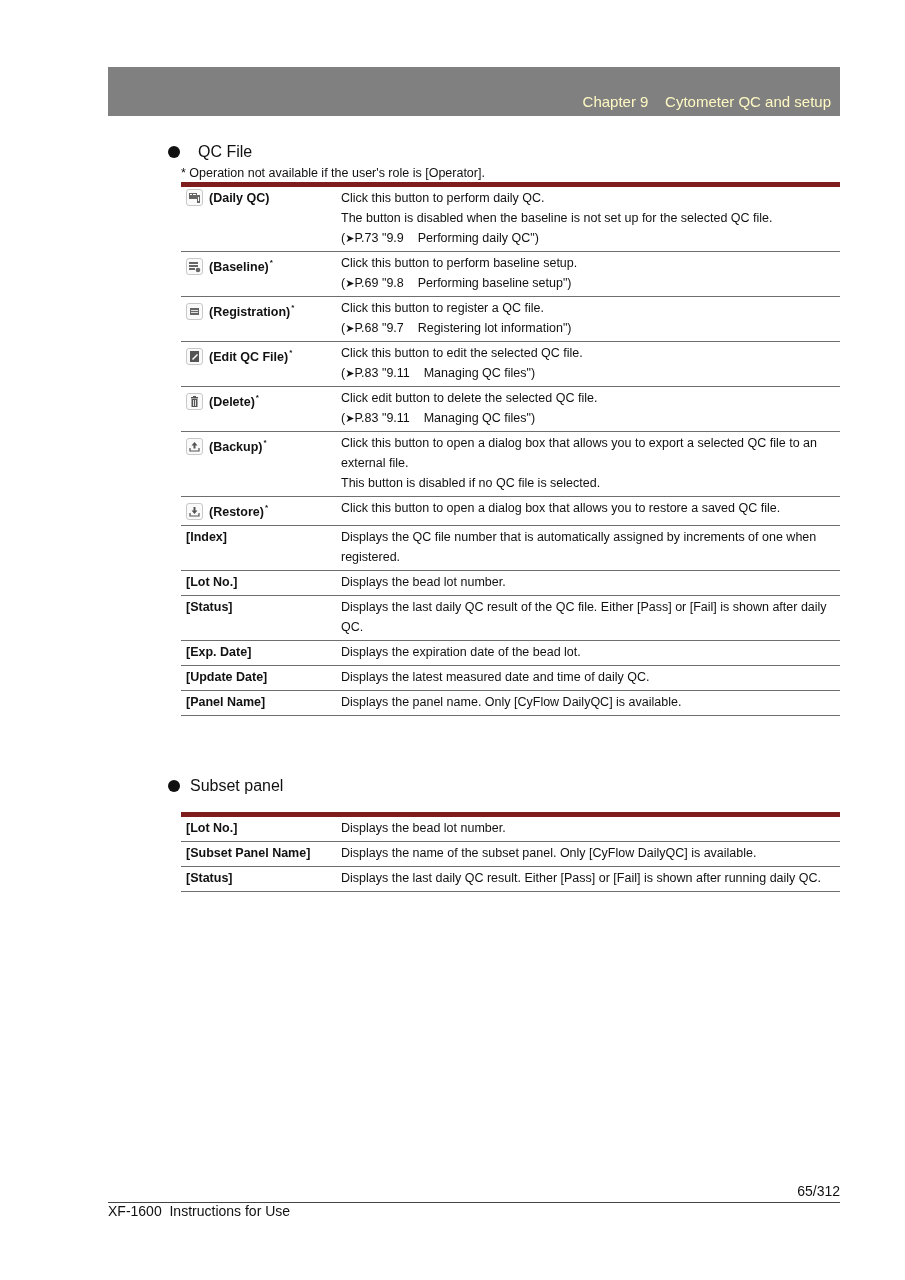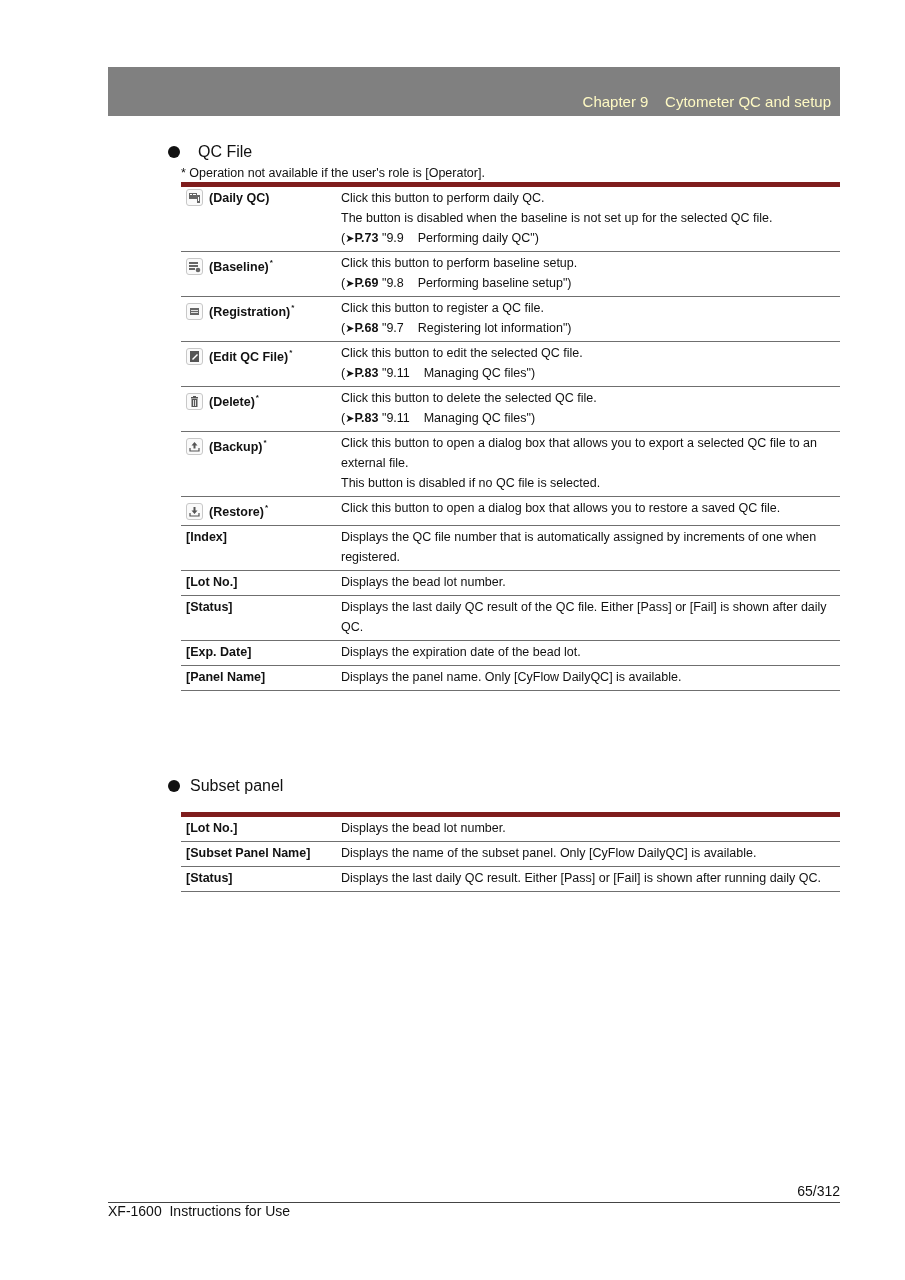--- a/index.html
+++ b/index.html
@@ -102,21 +102,21 @@
     sup.ast {
       font-size: 8px;
       vertical-align: 6px;
       margin-left: 1px;
       font-weight: bold;
     }
     .ref-arrow {
       font-size: 11px;
     }
     .ref-page {
-      font-weight: bold;
+      font-weight: normal;
     }
     .footer-page {
       position: absolute;
       right: 65px;
       top: 1183px;
       font-size: 14px;
     }
     .footer-rule {
       position: absolute;
       left: 108px;
@@ -223,21 +223,21 @@
           <svg viewBox="0 0 13 13">
               <rect x="3" y="2" width="7" height="1.5" fill="#555"></rect>
               <rect x="5" y="1" width="3" height="1" fill="#555"></rect>
               <rect x="3.5" y="4" width="6" height="8" fill="#555"></rect>
               <rect x="5" y="5" width="0.8" height="6" fill="#fff"></rect>
               <rect x="7.2" y="5" width="0.8" height="6" fill="#fff"></rect>
             </svg>
         </span><span>(Delete)</span><sup class="ast">*</sup>
       </td>
       <td class="desc">
-        <div>Click this button to delete the selected QC file.</div>
+        <div>Click edit button to delete the selected QC file.</div>
         <div>(<span class="ref-arrow">➤</span><span class="ref-page">P.83</span><span style="white-space:pre"> "9.11    Managing QC files")</span></div>
       </td>
     </tr>
 
     <tr>
       <td class="term">
         <span class="icon-btn">
           <svg viewBox="0 0 13 13">
               <path d="M6.5 2 L9.5 5.5 L7.5 5.5 L7.5 8.5 L5.5 8.5 L5.5 5.5 L3.5 5.5 Z" fill="#555"></path>
               <path d="M2 8 L2 11 L11 11 L11 8" stroke="#555" stroke-width="1.2" fill="none"></path>
@@ -272,20 +272,24 @@
       <td class="term">[Lot No.]</td>
       <td class="desc">Displays the bead lot number.</td>
     </tr>
     <tr>
       <td class="term">[Status]</td>
       <td class="desc">Displays the last daily QC result of the QC file. Either [Pass] or [Fail] is shown after daily QC.</td>
     </tr>
     <tr>
       <td class="term">[Exp. Date]</td>
       <td class="desc">Displays the expiration date of the bead lot.</td>
+    </tr>
+    <tr>
+      <td class="term">[Update Date]</td>
+      <td class="desc">Displays the latest measured date and time of daily QC.</td>
     </tr>
     <tr>
       <td class="term">[Panel Name]</td>
       <td class="desc">Displays the panel name. Only [CyFlow DailyQC] is available.</td>
     </tr>
   </tbody>
 </table>
 
 <div class="section-heading" style="top:777px;">
   <span class="bullet"></span>

